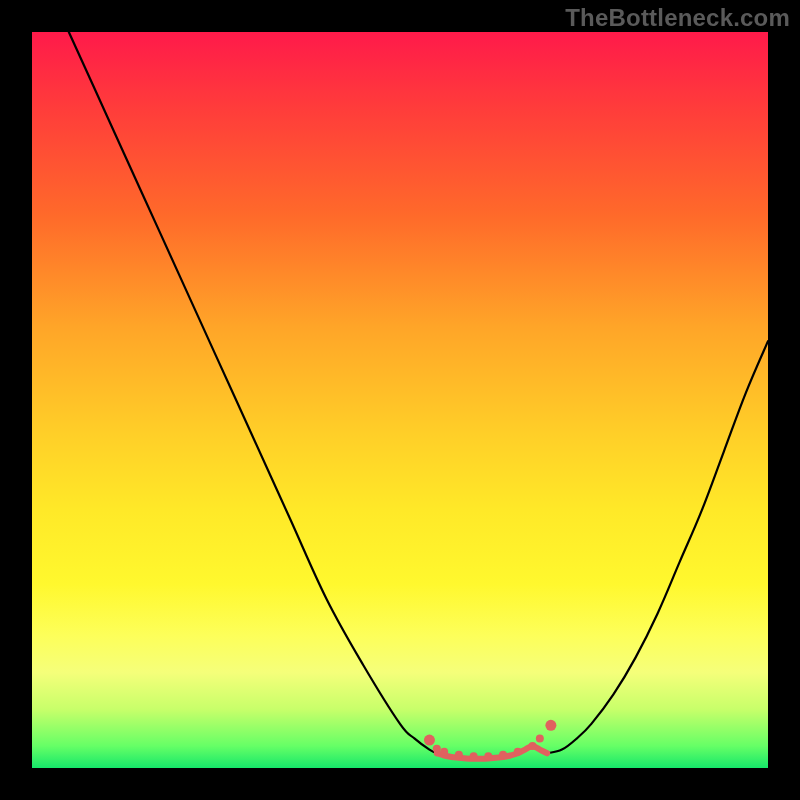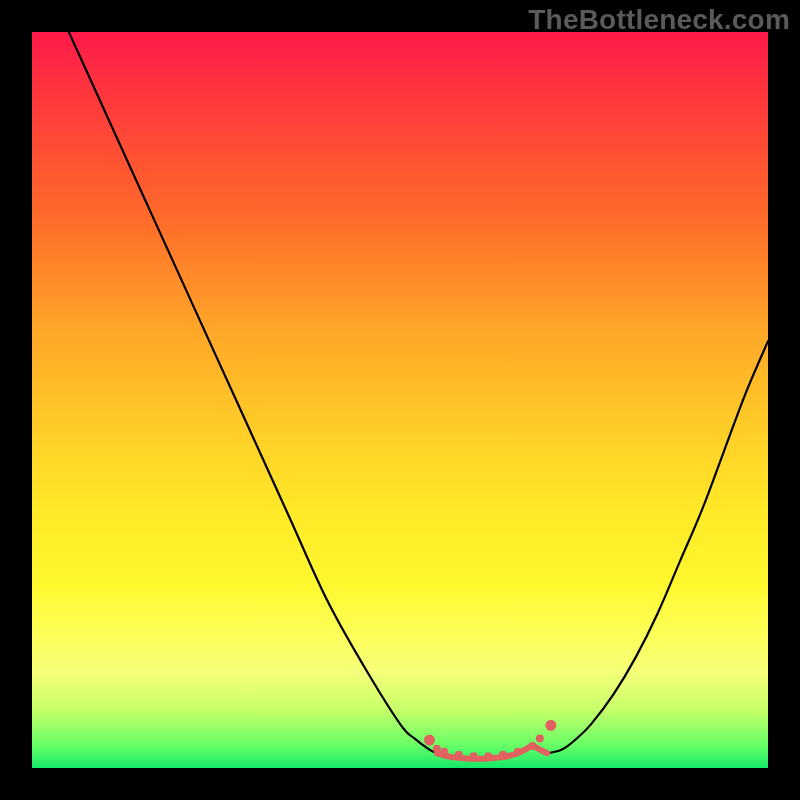--- a/index.html
+++ b/index.html
@@ -36,21 +36,21 @@
       #c8ff6a 92%,
       #66ff66 97%,
       #16e76a 100%
     );
   }
   .watermark {
     position: absolute;
     top: 4px;
     right: 10px;
     font-family: Arial, Helvetica, sans-serif;
-    font-size: 28px;
+    font-size: 24px;
     font-weight: bold;
     color: #5a5a5a;
     letter-spacing: 0.2px;
     user-select: none;
   }
   svg.curve {
     position: absolute;
     left: 0;
     top: 0;
     width: 736px;

